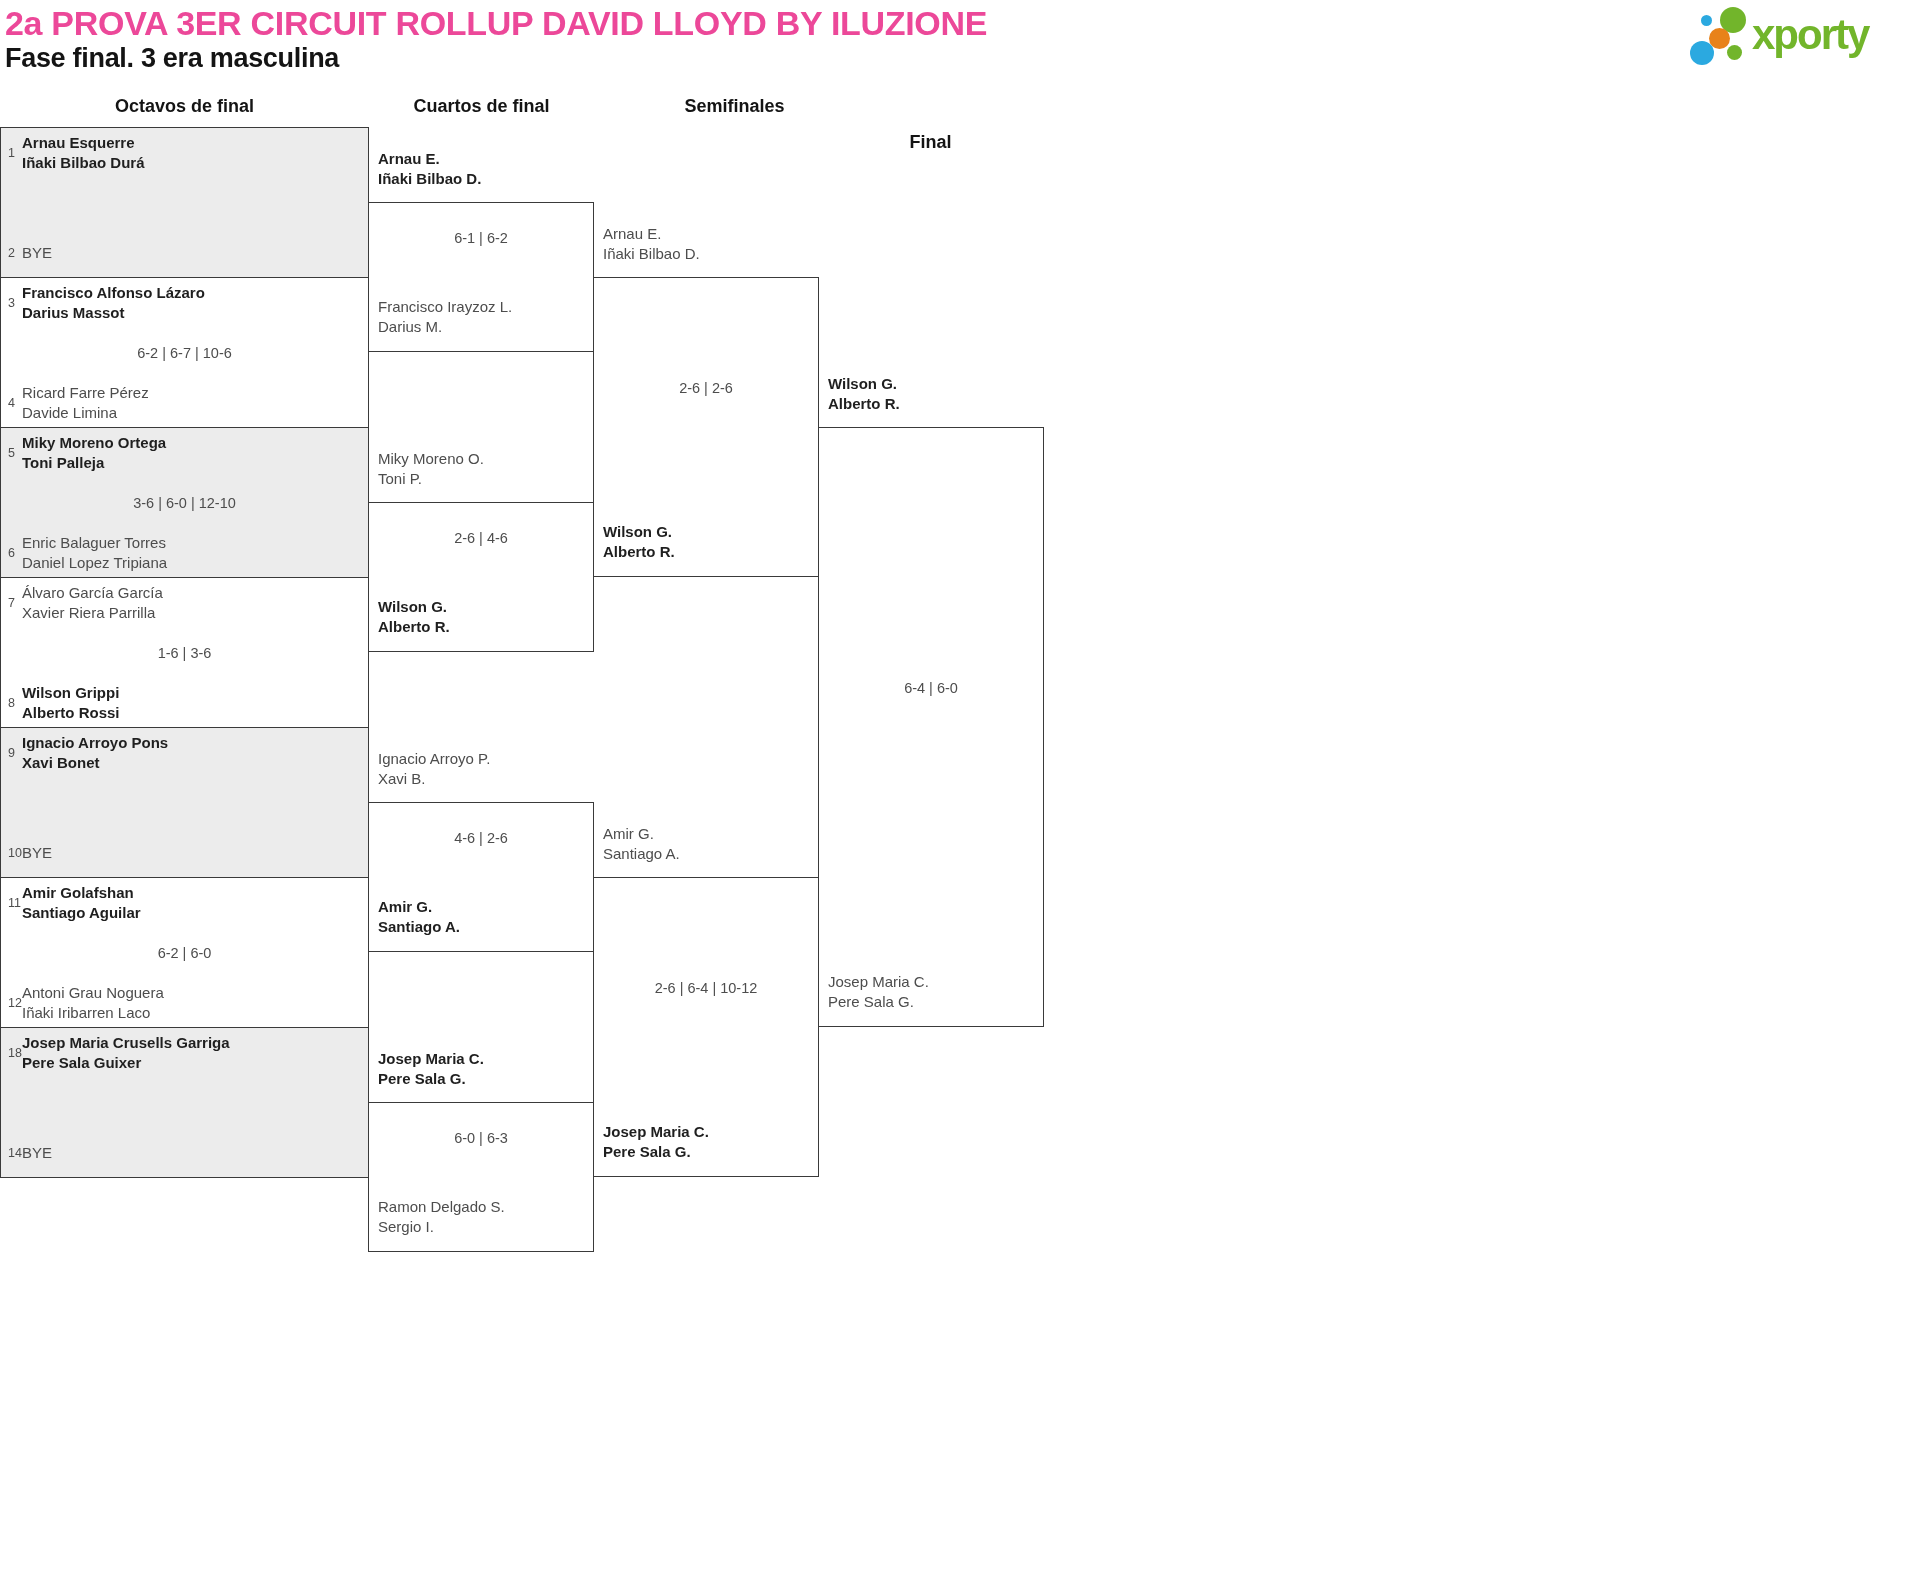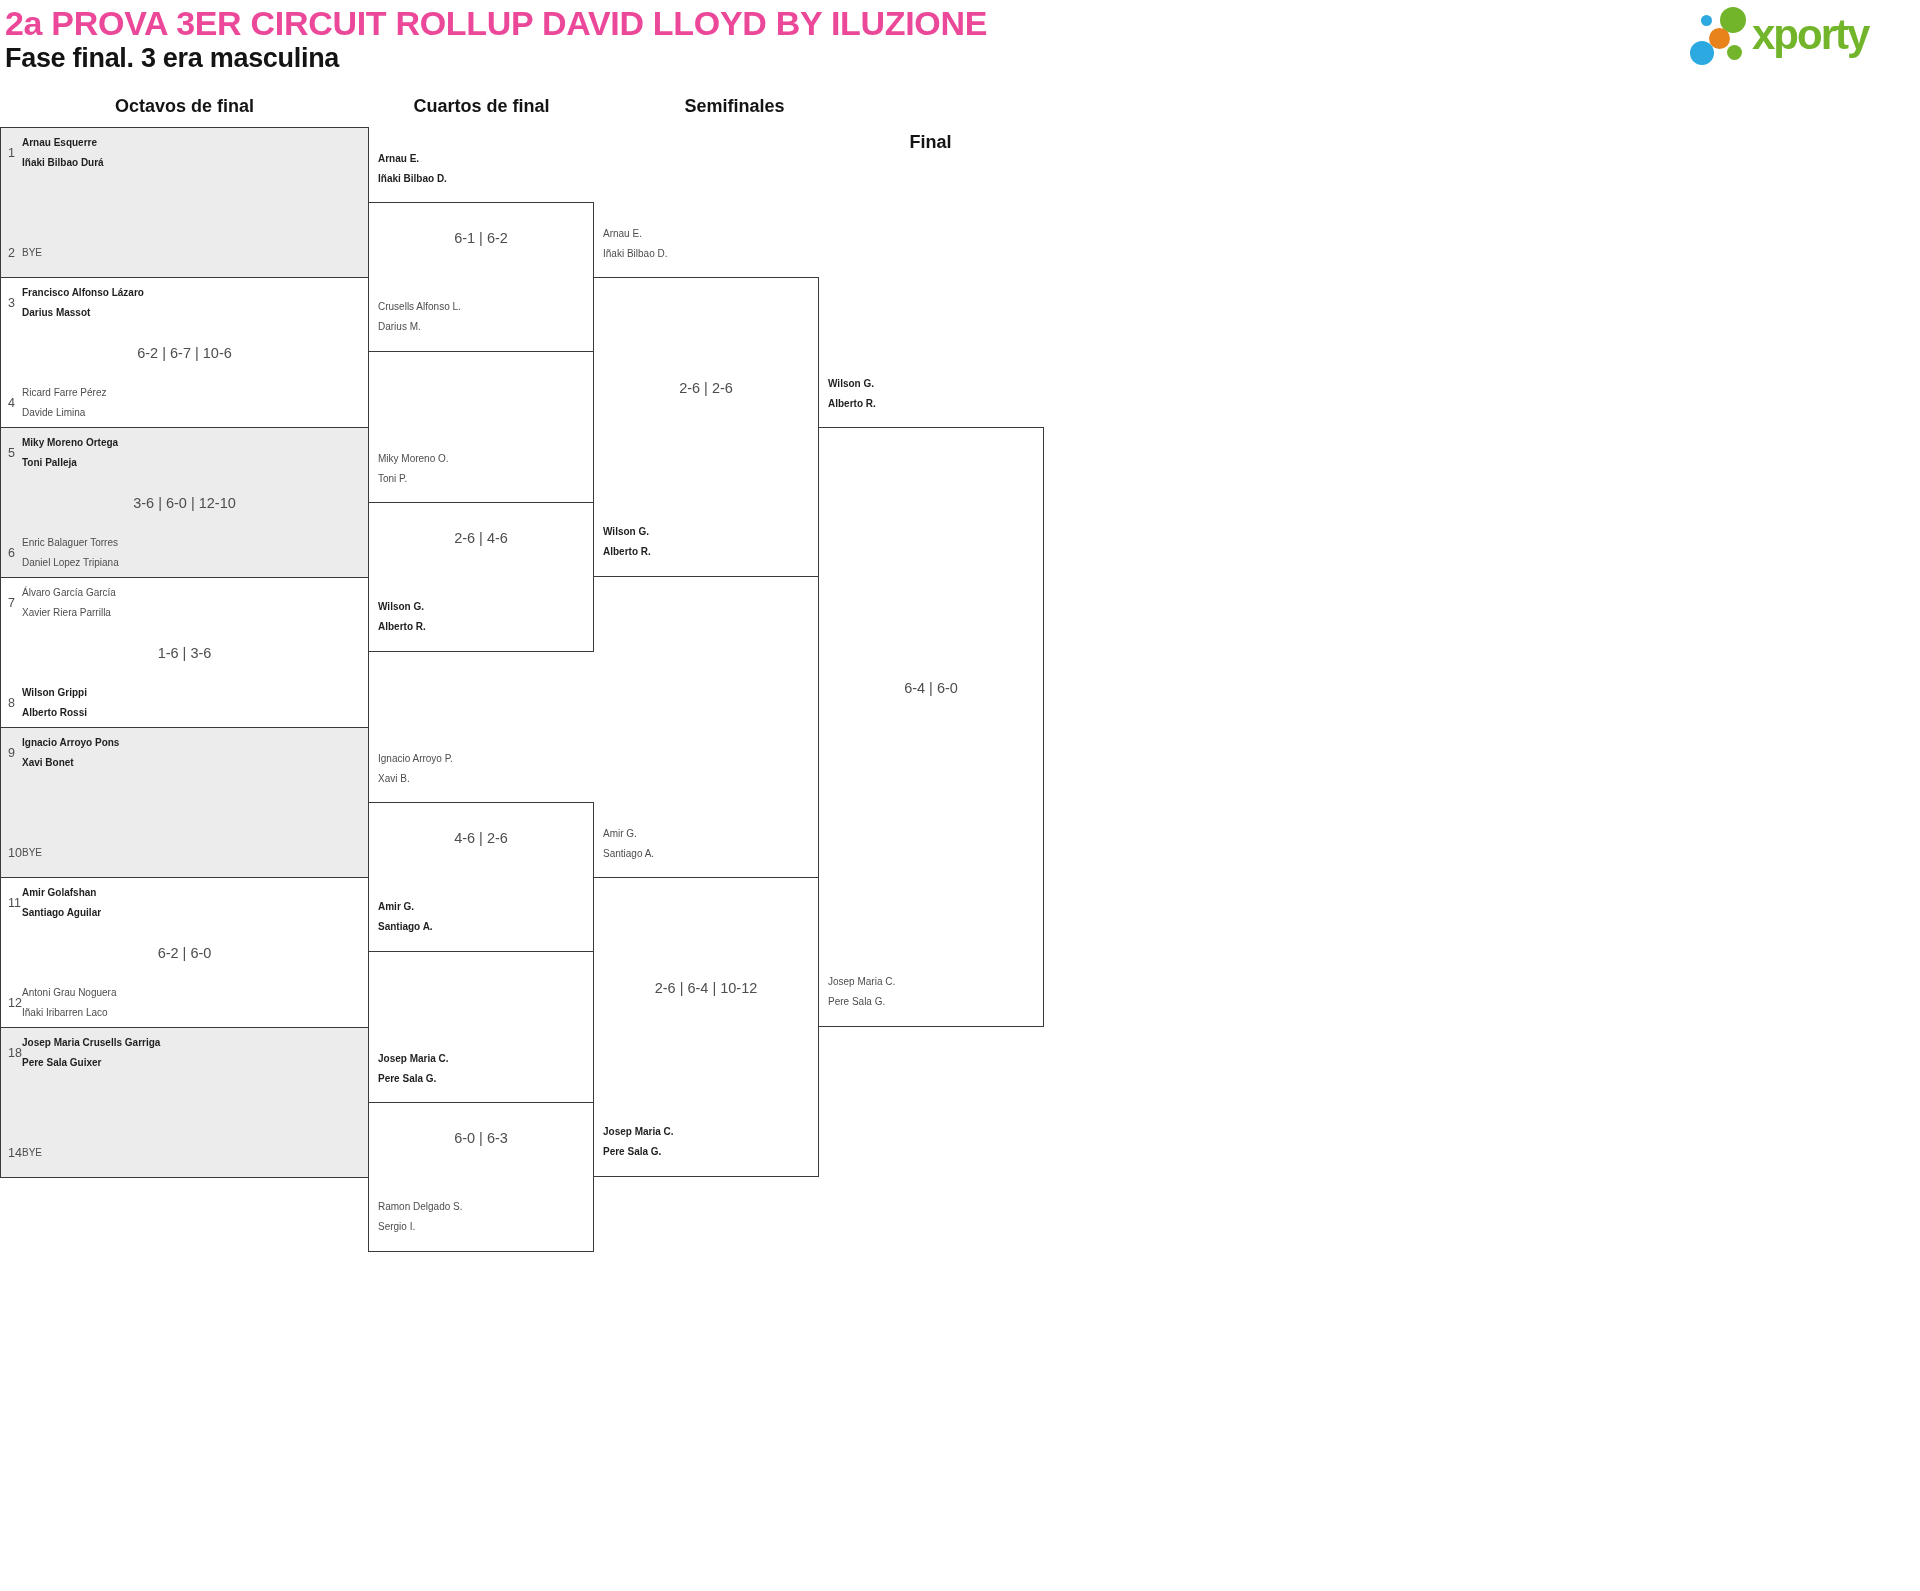--- a/index.html
+++ b/index.html
@@ -30,21 +30,21 @@
 
   
   .bracket { position:absolute; left:0; top:0; width:100%; height:100%; }
   .o-match { position:absolute; left:0; width:369px; height:151px; border:1.5px solid #3a3a3a; background:#fff; }
   .o-match.shaded { background:#ececec; }
 
   .team { position:absolute; left:0; right:0; height:40px; display:flex; align-items:center; }
   .team.t1 { top:5px; }
   .team.t2 { bottom:4px; }
   .seed  { flex:none; width:19px; padding-left:7px; font-size:12.5px; color:#4d4d4d; }
-  .names { padding-left:2px; font-size:10px; line-height:20px; color:#4d4d4d; }
+  .names { padding-left:2px; font-size:15px; line-height:20px; color:#4d4d4d; }
   .winner .names { color:#1f1f1f; font-weight:700; }
 
   .oscore { position:absolute; left:0; width:100%; top:50%; transform:translateY(-50%); text-align:center; font-size:14.5px; color:#4d4d4d; }
 
   .k-match { position:absolute; border:1.5px solid #3a3a3a; background:transparent;padding-left:24px; }
   .k-match.qf { left:368px; width:226px; height:150px; }
   .k-match.sf { left:593px; width:226px; height:300px; }
   .k-match.final { left:818px; width:226px; height:600px; }
 
   .klabel { position:absolute; left:7px; font-size:15px; line-height:20px; color:#4d4d4d; white-space:nowrap; }
@@ -196,21 +196,21 @@
       <div class="k-match qf" style="top: 202px;">
         <div class="klabel t1 winner">
           <div class="names">
             <div class="">Arnau E.</div>
             <div class="">Iñaki Bilbao D.</div>
           </div>
         </div>
         <div class="kscore">6-1 | 6-2</div>
         <div class="klabel t2">
           <div class="names">
-            <div class="">Crusells Alfonso L.</div>
+            <div class="">Francisco Irayzoz L.</div>
             <div class="">Darius M.</div>
           </div>
         </div>
       </div>
       <div class="k-match qf" style="top: 502px;">
         <div class="klabel t1">
           <div class="names">
             <div class="">Miky Moreno O.</div>
             <div class="">Toni P.</div>
           </div>

